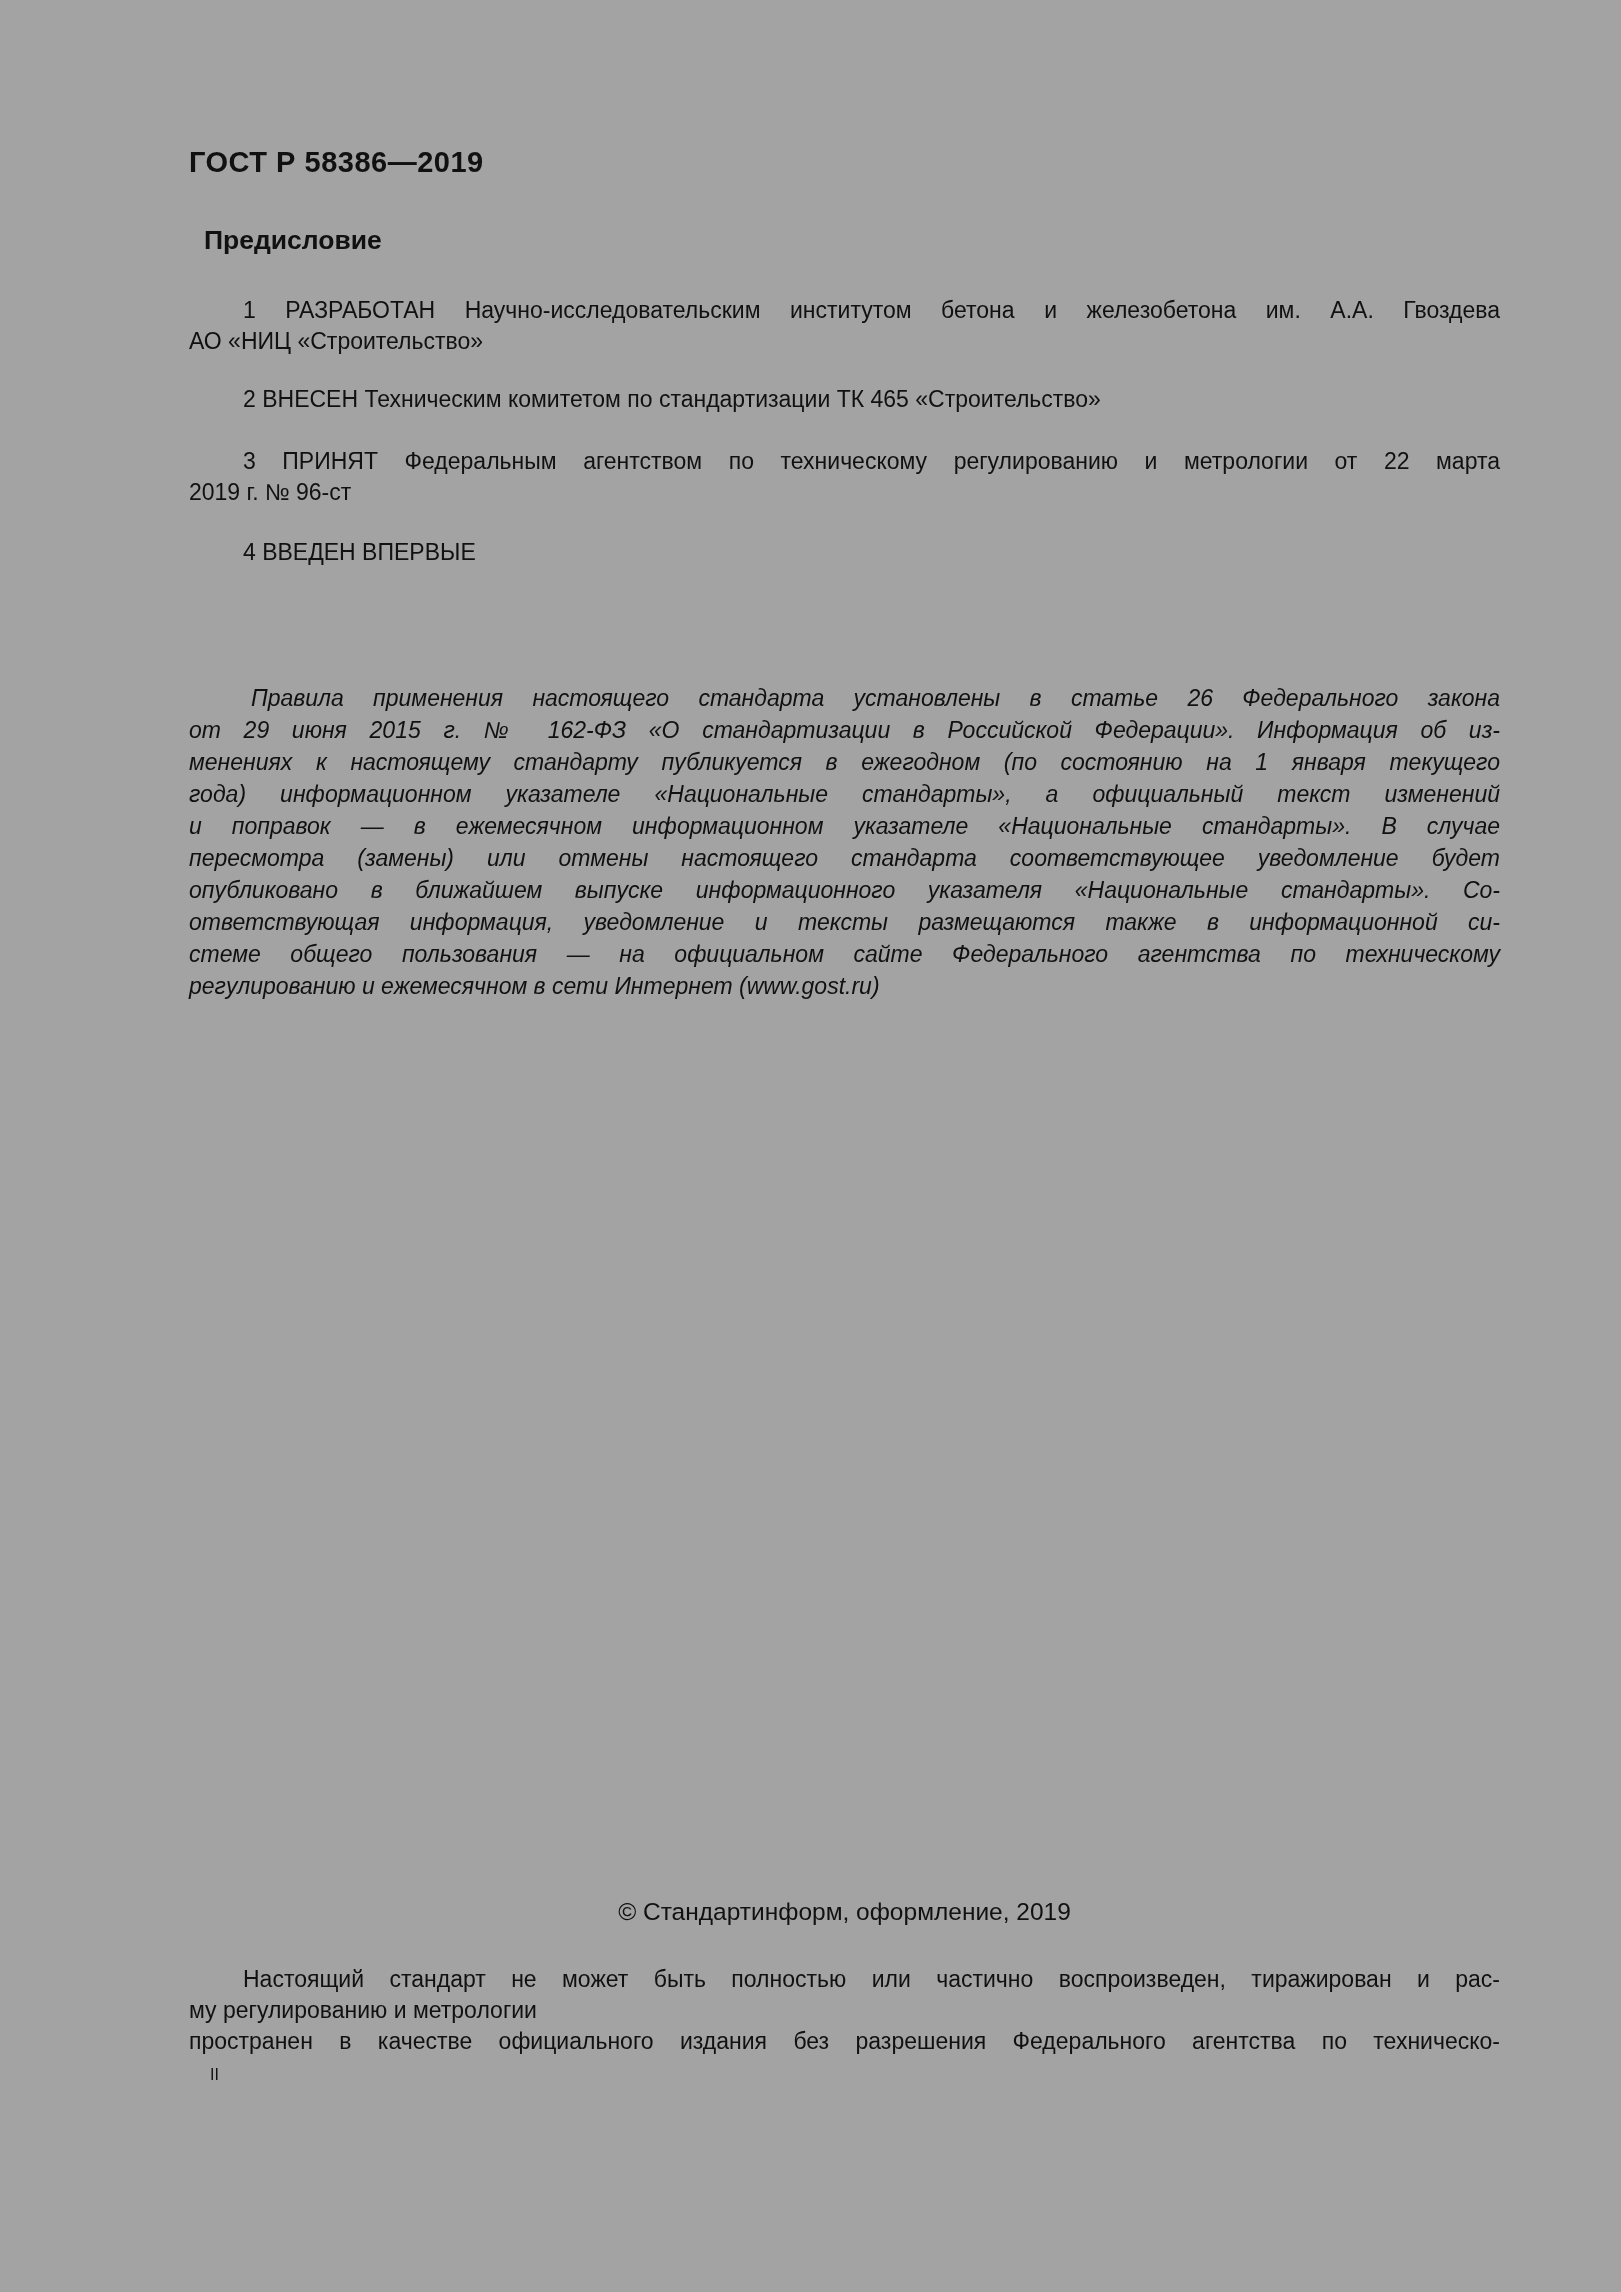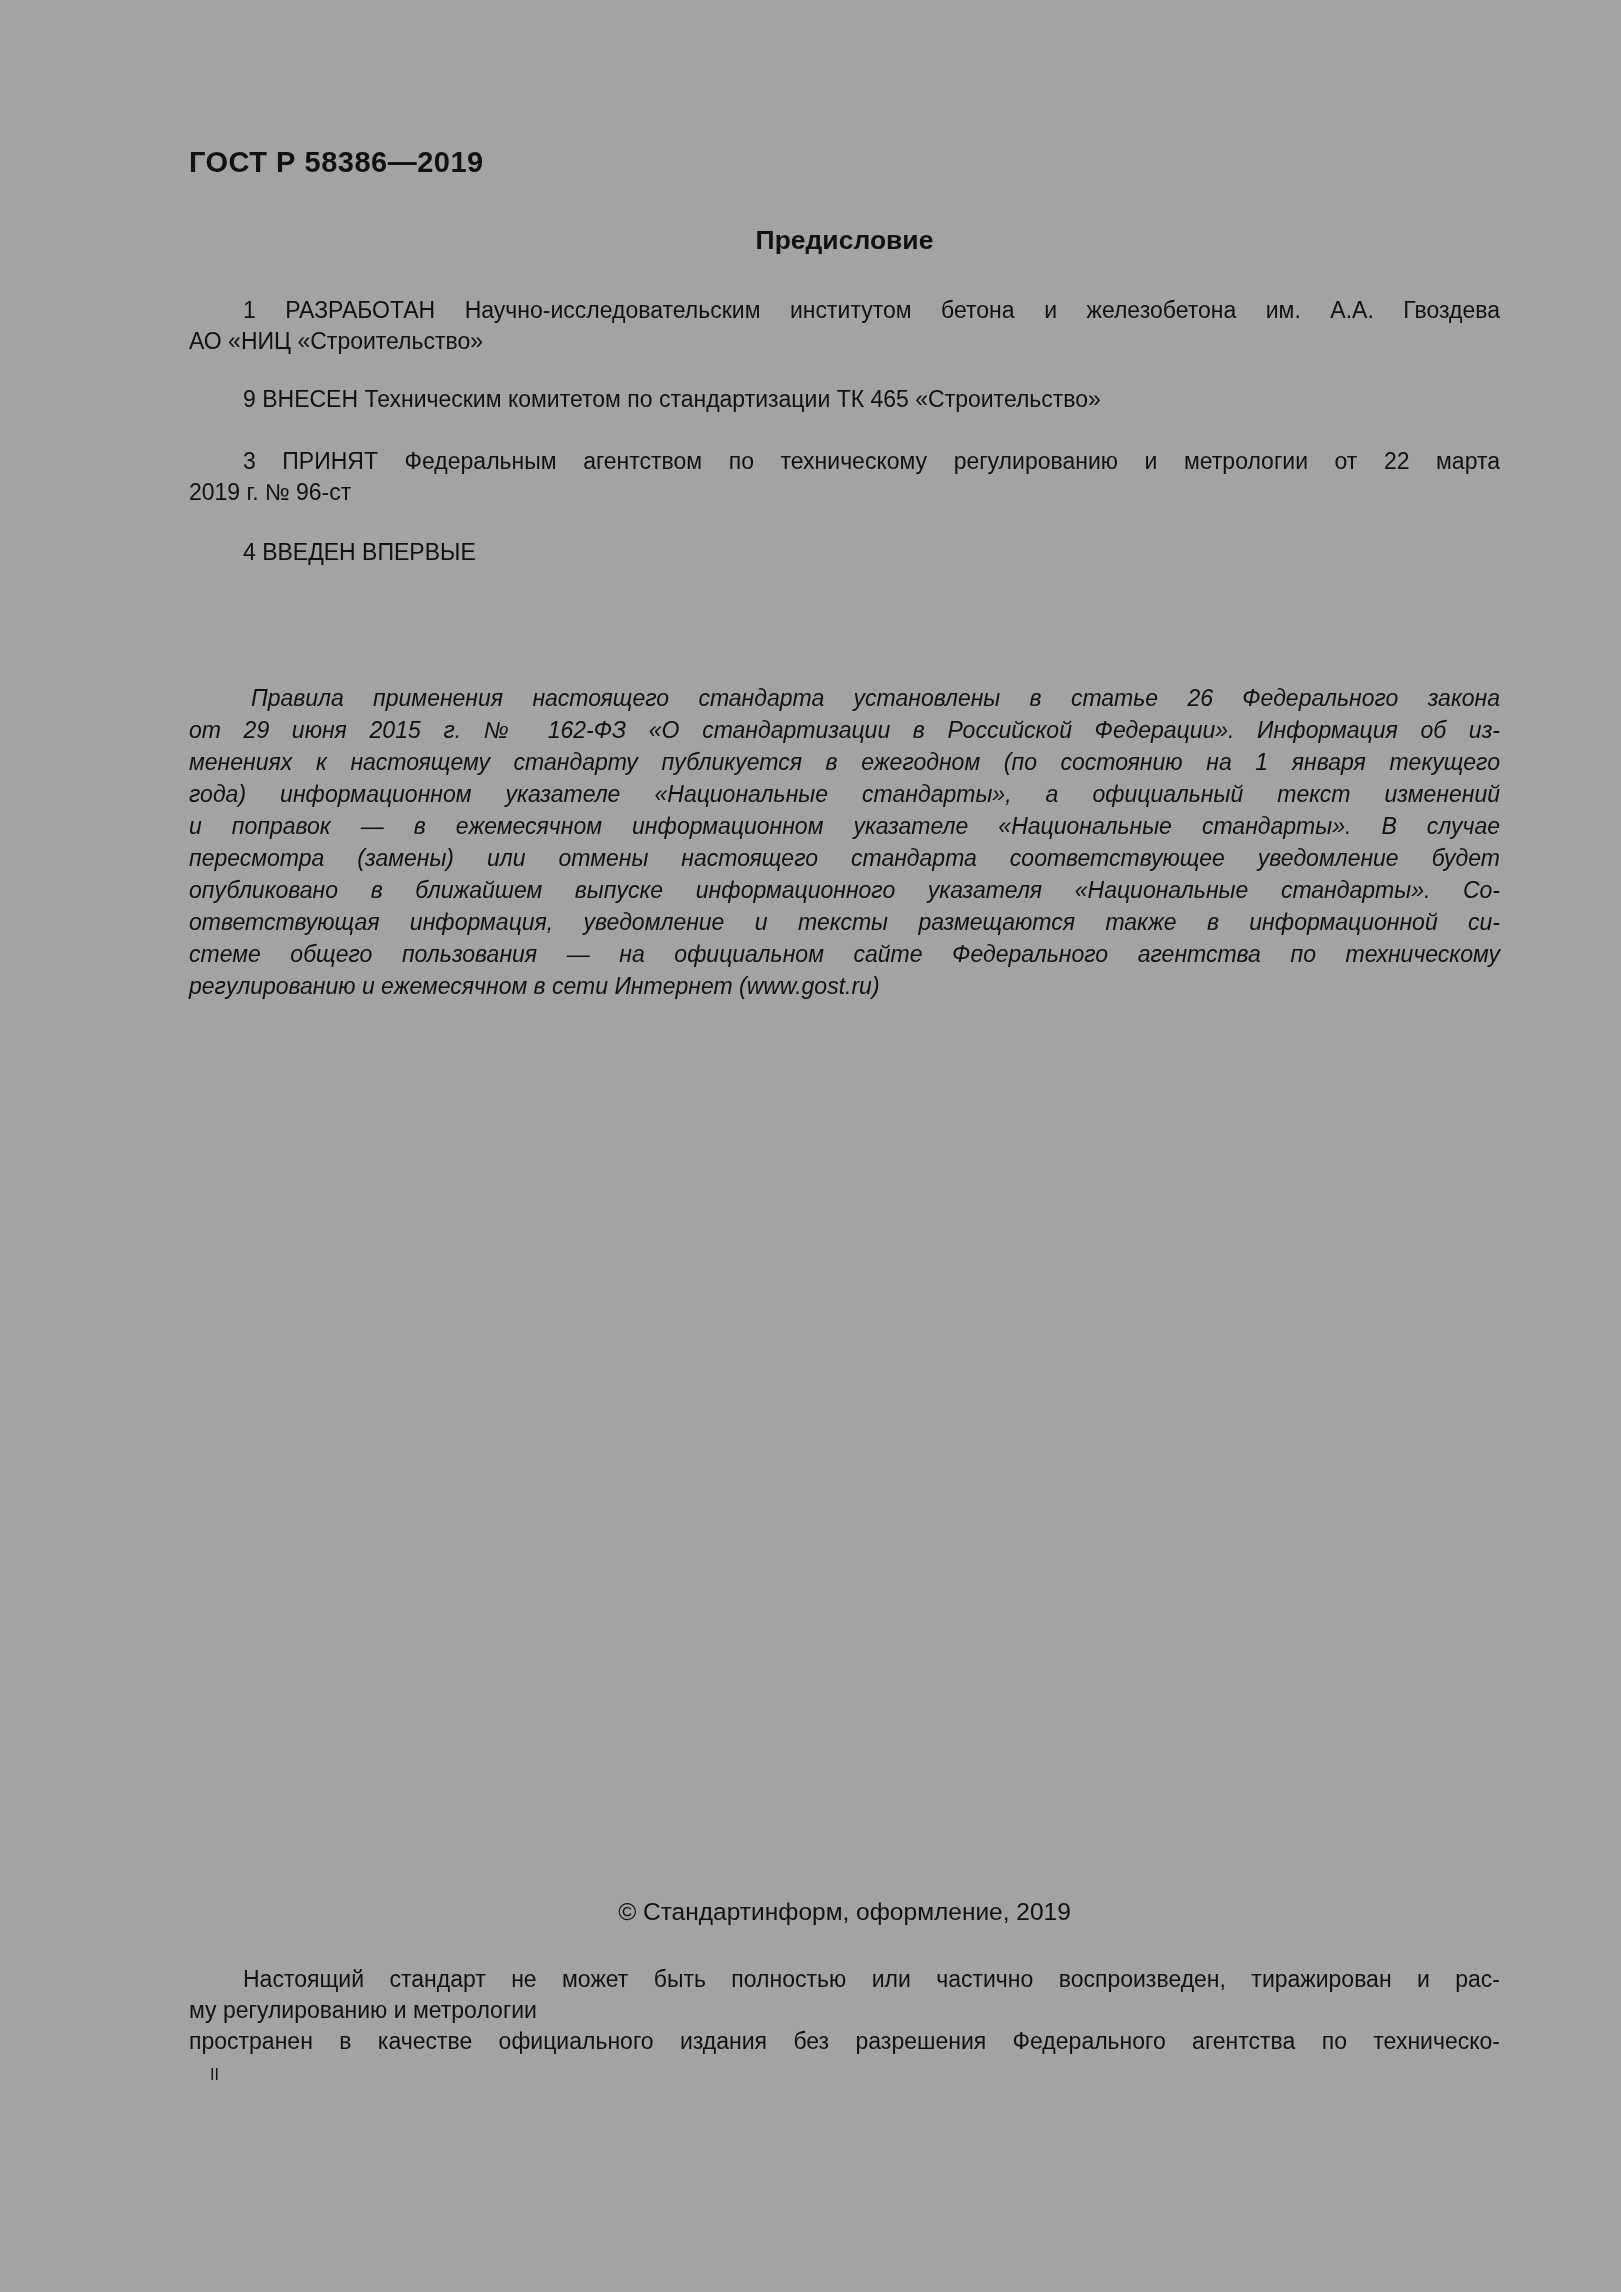--- a/index.html
+++ b/index.html
@@ -17,27 +17,26 @@
     position: absolute;
     left: 189px;
     top: 145px;
     font-size: 29px;
     line-height: 35px;
     font-weight: bold;
     letter-spacing: 0.5px;
   }
   .doc-title {
     position: absolute;
-    left: 189px;
+    left: 204px;
     width: 1311px;
     top: 224px;
     font-size: 26.5px;
     line-height: 33px;
     font-weight: bold;
-    text-align: center;
   }
   .para {
     position: absolute;
     left: 189px;
     width: 1311px;
     font-size: 23px;
     line-height: 31px;
   }
   .para .line { text-align: justify; text-align-last: justify; }
   .para .line.last { text-align-last: left; }
@@ -70,21 +69,21 @@
   <div class="running-header">ГОСТ Р 58386—2019</div>
 
   <div class="doc-title">Предисловие</div>
 
   <div class="para" style="top:295px">
       <div class="line first">1 РАЗРАБОТАН Научно-исследовательским институтом бетона и железобетона им. А.А. Гвоздева</div>
       <div class="line last">АО «НИЦ «Строительство»</div>
     </div>
 
   <div class="para" style="top:384px">
-      <div class="line first last">9 ВНЕСЕН Техническим комитетом по стандартизации ТК 465 «Строительство»</div>
+      <div class="line first last">2 ВНЕСЕН Техническим комитетом по стандартизации ТК 465 «Строительство»</div>
     </div>
 
   <div class="para" style="top:446px">
       <div class="line first">3 ПРИНЯТ Федеральным агентством по техническому регулированию и метрологии от 22 марта</div>
       <div class="line last">2019 г. № 96-ст</div>
     </div>
 
   <div class="para" style="top:537px">
       <div class="line first last">4 ВВЕДЕН ВПЕРВЫЕ</div>
     </div>

